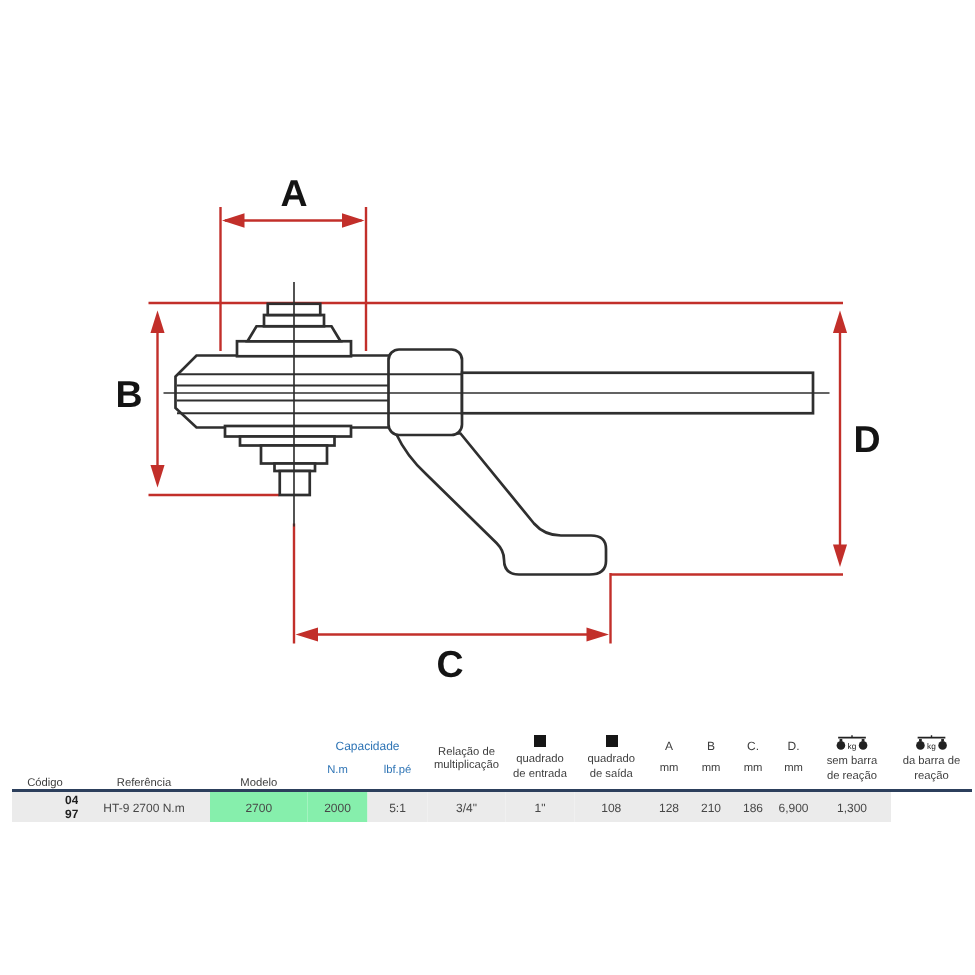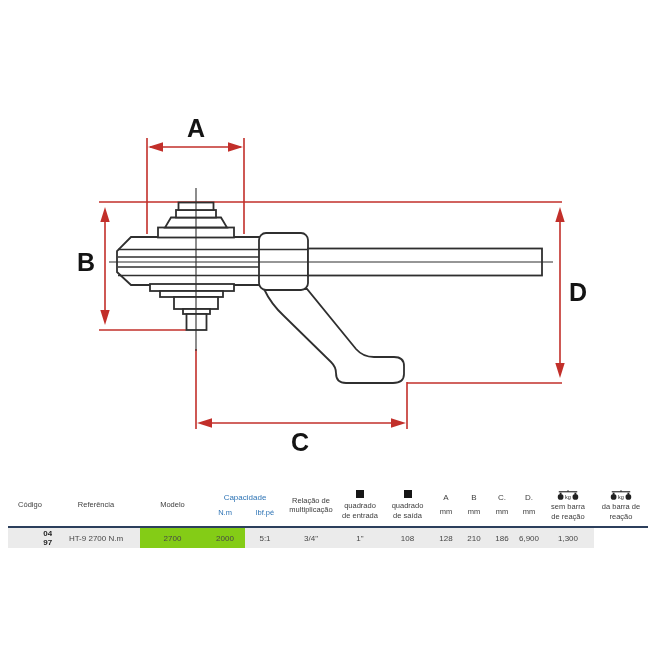--- a/index.html
+++ b/index.html
@@ -11,33 +11,33 @@
   svg text.dimlabel{font-family:"Liberation Sans",sans-serif;font-weight:bold;font-size:25px;fill:#141414;}
   
   #spec-table{position:absolute;left:8px;top:484px;width:640px;}
   .hdr-grid,.row-grid{
     display:grid;
     grid-template-columns:44px 88px 65px 40px 40px 52px 46px 49px 28px 28px 28px 26px 52px 54px;
   }
   .hdr-grid{height:42px;border-bottom:2px solid #2c3f5c;}
   .hcell{display:flex;flex-direction:column;align-items:center;justify-content:center;
     font-size:7.5px;line-height:1.25;text-align:center;color:#3d3d3d;}
-  .hcell.single{justify-content:center;}
+  .hcell.single{justify-content:flex-end;}
   .cap-group{grid-column:4 / span 2;display:flex;flex-direction:column;align-items:center;justify-content:center;}
   .cap-title{color:#2e74b5;font-size:8px;text-align:center;padding-bottom:2px;}
   .cap-rule{border-bottom:1.5px solid #2e74b5;margin:0 2px;}
   .cap-subs{display:grid;grid-template-columns:40px 40px;margin-top:3px;}
   .cap-subs span{color:#2e74b5;font-size:7.5px;text-align:center;}
   .dim-letter{font-size:8px;color:#3d3d3d;}
   .dim-mm{font-size:7.5px;color:#3d3d3d;margin-top:4px;}
   .sq-icon{width:8px;height:8px;background:#161616;margin-bottom:3px;}
   .scale-icon{margin-bottom:1px;}
   .row-grid{height:20px;}
   .rcell{display:flex;align-items:center;justify-content:center;font-size:8px;color:#474747;background:#ebebeb;}
-  .rcell.white{background:#84cc16;}
+  .rcell.white{background:#86efac;}
   .rcell.bold{font-weight:bold;color:#1f1f1f;padding-left:40px;}
   .rcell.link{color:#2e74b5;}
 </style>
 </head>
 <body>
 
 <div id="diagram">
 <svg width="650" height="470" viewBox="0 0 650 470">
   <g stroke="#c22f2a" stroke-width="1.6" fill="none">
 

